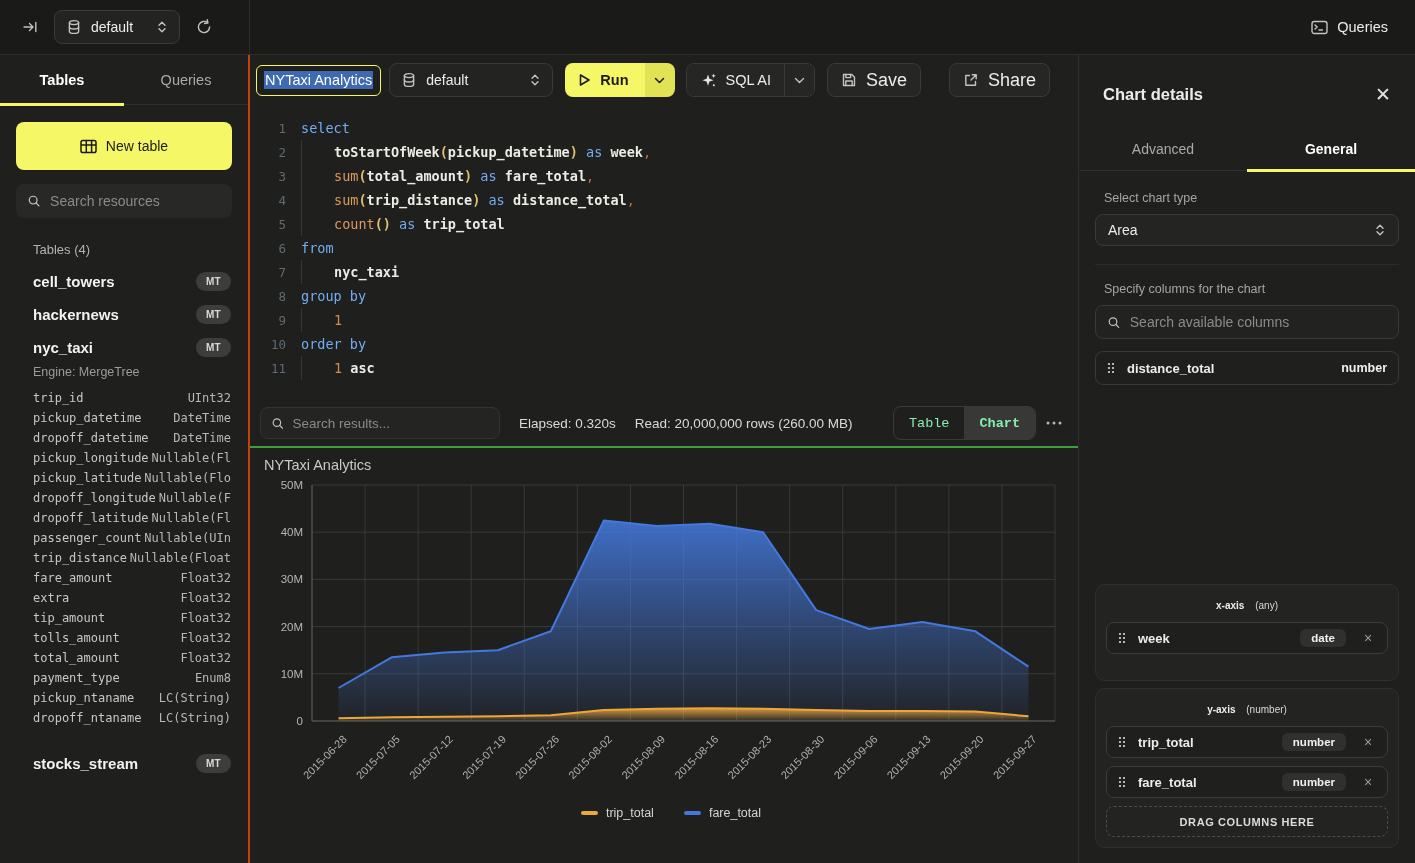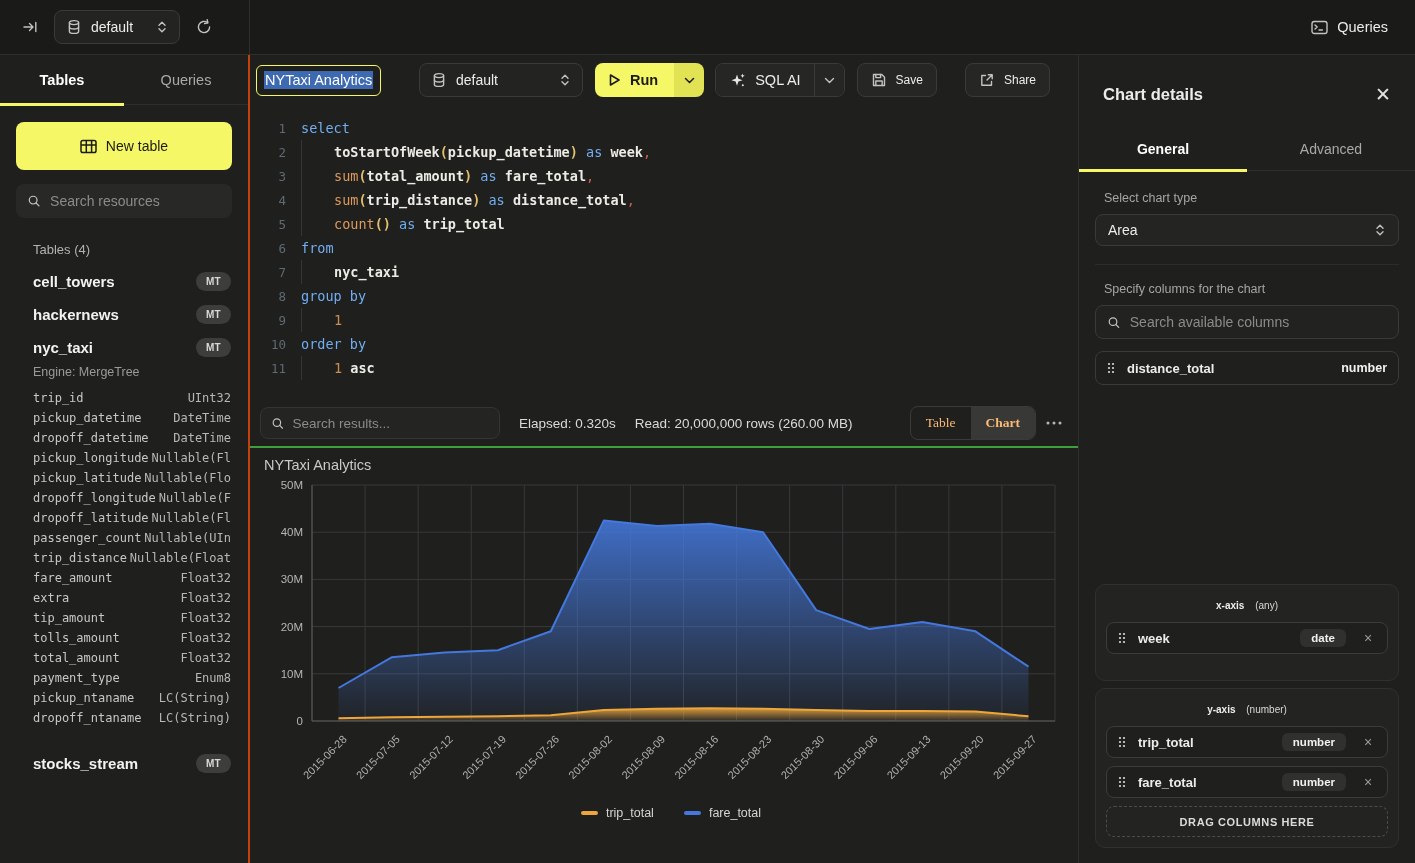--- a/index.html
+++ b/index.html
@@ -57,21 +57,21 @@
   .main{ flex:1; min-width:0; display:flex; flex-direction:column; }
   .query-header{ flex:0 0 50px; display:flex; align-items:center; padding:0 28px 0 6px; }
   .title-input{ height:31px; border:1.5px solid #f5f767; border-radius:6px; display:flex; align-items:center; padding:0 7px; font-size:14.5px; font-weight:500; cursor:text; }
   .title-input .sel{ background:#3d6ab0; color:#fff; padding:1px 1px; }
   .hspacer{ flex:1; }
   .hdr-db{ margin-right:12px; }
   .hdr-db .lbl{ padding-right:52px; }
   .run-btn{ display:flex; height:34px; border-radius:8px; overflow:hidden; margin-right:11px; cursor:pointer; }
   .run-main{ background:#f5f767; display:flex; align-items:center; gap:9px; padding:0 16px 0 13px; font-size:14.5px; font-weight:600; color:#1b1b19; }
   .run-caret{ background:#e2e354; width:30px; display:flex; align-items:center; justify-content:center; }
-  .dark-btn{ background:#262624; border:1px solid #3a3a38; border-radius:8px; height:34px; display:flex; align-items:center; gap:9px; padding:12px 13px; font-size:12px; color:#ececea; cursor:pointer; font-family:inherit; }
+  .dark-btn{ background:#262624; border:1px solid #3a3a38; border-radius:8px; height:34px; display:flex; align-items:center; gap:9px; padding:12px 13px; font-size:18px; color:#ececea; cursor:pointer; font-family:inherit; }
   .split-dark{ display:flex; height:34px; border:1px solid #3a3a38; border-radius:8px; overflow:hidden; margin-right:12px; cursor:pointer; }
   .split-main{ display:flex; align-items:center; gap:9px; padding:0 13px; font-size:14.5px; background:#262624; }
   .split-caret{ width:30px; display:flex; align-items:center; justify-content:center; background:#262624; border-left:1px solid #3a3a38; }
   .save-btn{ margin-right:28px; }
 
   
   .editor{ flex:0 0 295px; padding-top:11px; font-family:"DejaVu Sans Mono", monospace; font-size:13.5px; overflow:hidden; }
   .eline{ height:24px; display:flex; align-items:center; }
   .eln{ flex:0 0 36px; text-align:right; color:#5e6a74; font-size:12.5px; }
   .ecode{ padding-left:15px; white-space:pre; height:100%; display:flex; align-items:center; }
@@ -84,21 +84,21 @@
   .c-nu{ color:#d08d52; }
   .c-sp{ color:inherit; }
 
   
   .results-bar{ flex:0 0 46px; display:flex; align-items:center; padding:0 16px 0 10px; }
   .res-search{ width:240px; height:32px; background:#242422; border:1px solid #343432; border-radius:8px; display:flex; align-items:center; gap:8px; padding:0 10px; }
   .res-search input{ font-size:13.5px; }
   .res-search input::placeholder, .dp-search input::placeholder{ color:#8b8b88; }
   .res-meta{ font-size:13.5px; color:#dadad7; margin-left:19px; white-space:nowrap; }
   .view-toggle{ margin-left:auto; display:flex; align-items:stretch; height:34px; border:1px solid #3a3a38; border-radius:8px; overflow:hidden; }
-  .vt-btn{ padding:0 15px; display:flex; align-items:center; font-size:13.5px; color:#fdba74; background:transparent; border:none; cursor:pointer; font-family:Liberation Serif, serif; }
+  .vt-btn{ padding:0 15px; display:flex; align-items:center; font-size:13.5px; color:#86efac; background:transparent; border:none; cursor:pointer; font-family:Liberation Mono, monospace; }
   .vt-btn.active{ background:#383836; font-weight:600; }
   .dots-btn{ margin-left:10px; }
 
   
   .chart-panel{ flex:1; border-top:2px solid #3f9f3f; padding:9px 0 0 14px; min-height:0; }
   .chart-title{ font-size:14.5px; color:#c9c9c6; margin-bottom:1px; }
   .legend{ display:flex; justify-content:center; gap:30px; margin-top:0; font-size:12.5px; color:#d4d4d1; }
   .leg-item{ display:flex; align-items:center; gap:8px; cursor:pointer; }
   .leg-swatch{ width:17px; height:4.5px; border-radius:2.5px; display:inline-block; }
 
@@ -490,22 +490,22 @@
           </div>
       </div>
     </main>
 
     <aside class="details">
       <div class="dp-header">
         <span class="dp-title">Chart details</span>
         <button class="dp-close">✕</button>
       </div>
       <div class="dp-tabs">
+        <div class="dp-tab">Advanced</div>
         <div class="dp-tab active">General</div>
-        <div class="dp-tab">Advanced</div>
       </div>
       <div class="dp-content">
         <div class="dp-label">Select chart type</div>
         <div class="dp-select">
           <span>Area</span>
           <svg width="12" height="16" viewBox="0 0 12 16">
               <path class="ic" d="M3 6.2 L6 3.2 L9 6.2 M3 9.8 L6 12.8 L9 9.8"></path>
             </svg>
         </div>
         <div class="dp-divider"></div>

